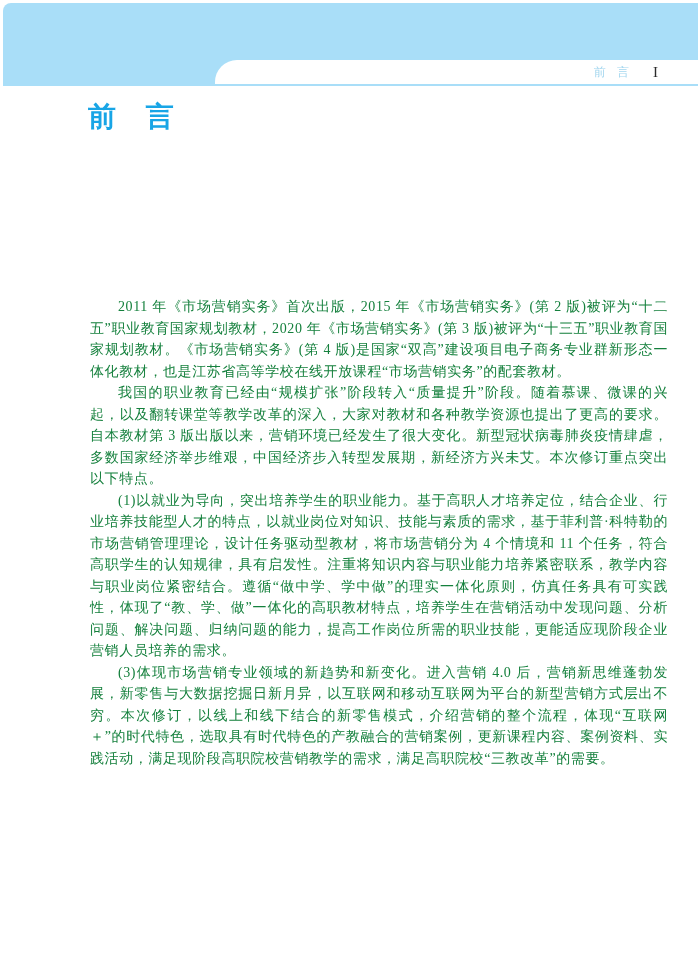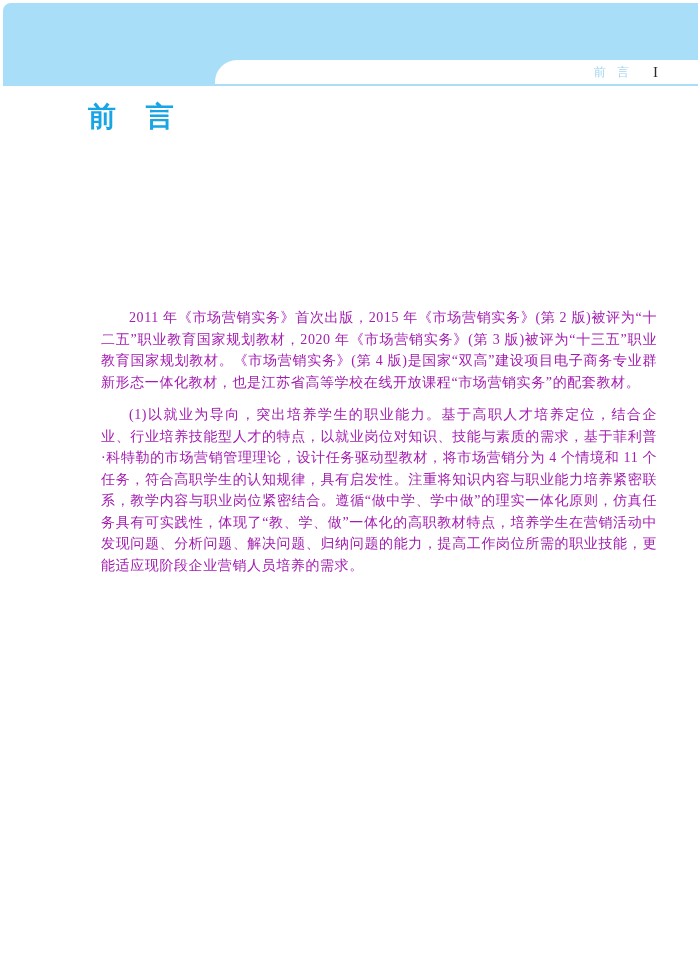--- a/index.html
+++ b/index.html
@@ -60,25 +60,25 @@
     color: #18a5e6;
     word-spacing: 20px;
     letter-spacing: 1px;
   }
   .body-text {
     position: absolute;
     left: 90px; top: 296px;
     width: 578px;
   }
   .body-text p {
-    margin: 11px;
+    margin: 0;
     font-size: 14px;
     line-height: 21.5px;
     letter-spacing: 0.6px;
-    color: #a21caf;
+    color: #15803d;
     text-align: justify;
     text-justify: inter-ideograph;
     text-indent: 2em;
   }
 </style>
 </head>
 <body>
 
 <div class="page">
 
@@ -86,16 +86,18 @@
     <div class="head-strip">
       <span class="running-title">前 言</span>
       <span class="page-number">I</span>
     </div>
   </div>
 
   <h1 class="main-title">前 言</h1>
 
   <div class="body-text">
     <p>2011 年《市场营销实务》首次出版，2015 年《市场营销实务》(第 2 版)被评为“十二五”职业教育国家规划教材，2020 年《市场营销实务》(第 3 版)被评为“十三五”职业教育国家规划教材。《市场营销实务》(第 4 版)是国家“双高”建设项目电子商务专业群新形态一体化教材，也是江苏省高等学校在线开放课程“市场营销实务”的配套教材。</p>
+    <p>我国的职业教育已经由“规模扩张”阶段转入“质量提升”阶段。随着慕课、微课的兴起，以及翻转课堂等教学改革的深入，大家对教材和各种教学资源也提出了更高的要求。自本教材第 3 版出版以来，营销环境已经发生了很大变化。新型冠状病毒肺炎疫情肆虐，多数国家经济举步维艰，中国经济步入转型发展期，新经济方兴未艾。本次修订重点突出以下特点。</p>
     <p>(1)以就业为导向，突出培养学生的职业能力。基于高职人才培养定位，结合企业、行业培养技能型人才的特点，以就业岗位对知识、技能与素质的需求，基于菲利普·科特勒的市场营销管理理论，设计任务驱动型教材，将市场营销分为 4 个情境和 11 个任务，符合高职学生的认知规律，具有启发性。注重将知识内容与职业能力培养紧密联系，教学内容与职业岗位紧密结合。遵循“做中学、学中做”的理实一体化原则，仿真任务具有可实践性，体现了“教、学、做”一体化的高职教材特点，培养学生在营销活动中发现问题、分析问题、解决问题、归纳问题的能力，提高工作岗位所需的职业技能，更能适应现阶段企业营销人员培养的需求。</p>
+    <p>(3)体现市场营销专业领域的新趋势和新变化。进入营销 4.0 后，营销新思维蓬勃发展，新零售与大数据挖掘日新月异，以互联网和移动互联网为平台的新型营销方式层出不穷。本次修订，以线上和线下结合的新零售模式，介绍营销的整个流程，体现“互联网＋”的时代特色，选取具有时代特色的产教融合的营销案例，更新课程内容、案例资料、实践活动，满足现阶段高职院校营销教学的需求，满足高职院校“三教改革”的需要。</p>
   </div>
 
 </div>
 
 </body></html>

